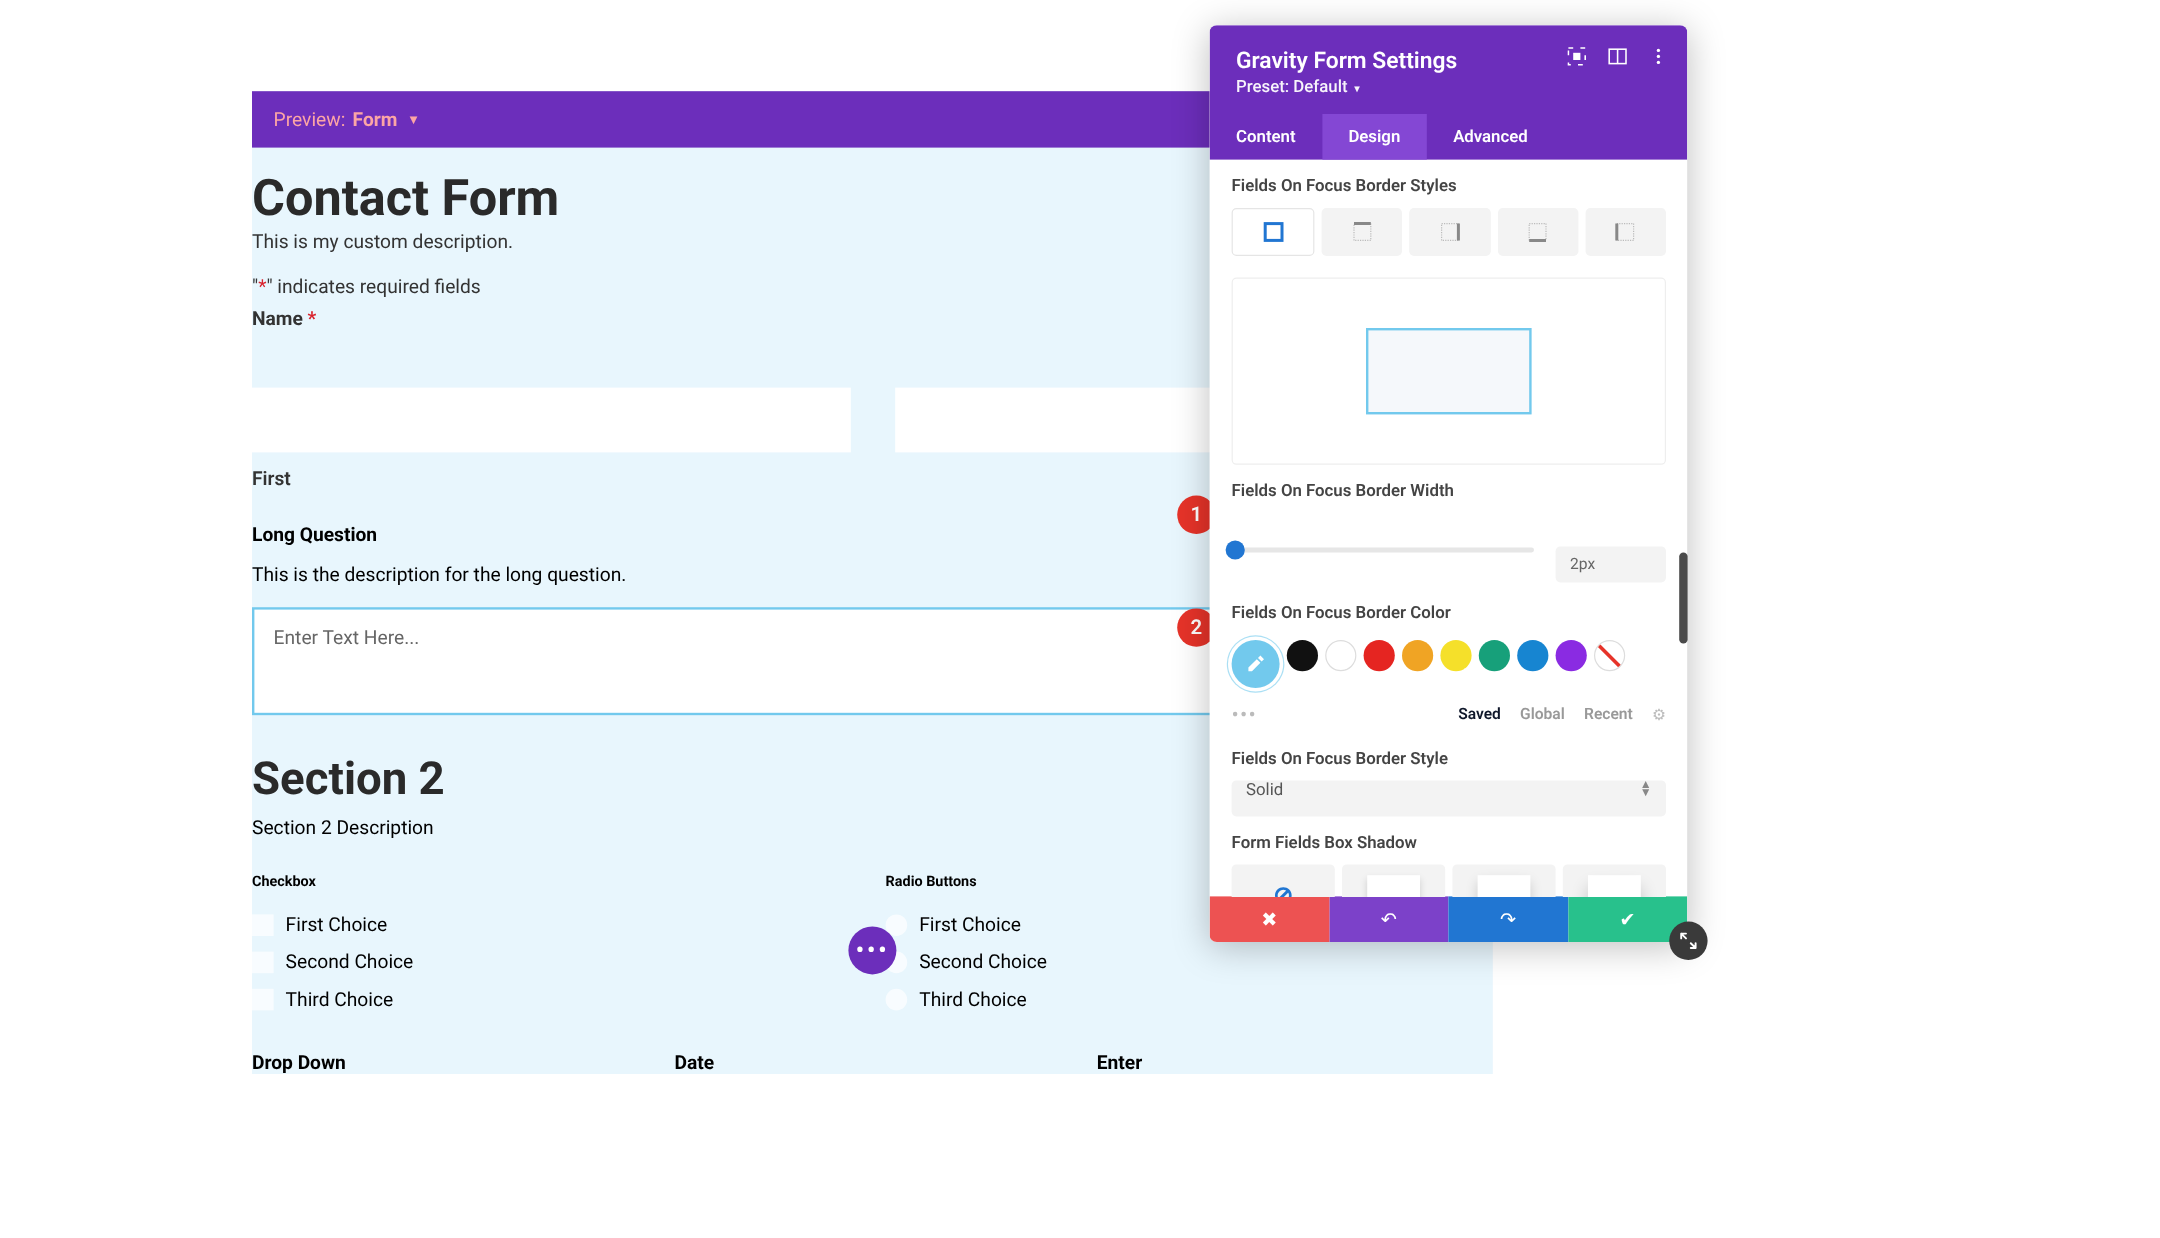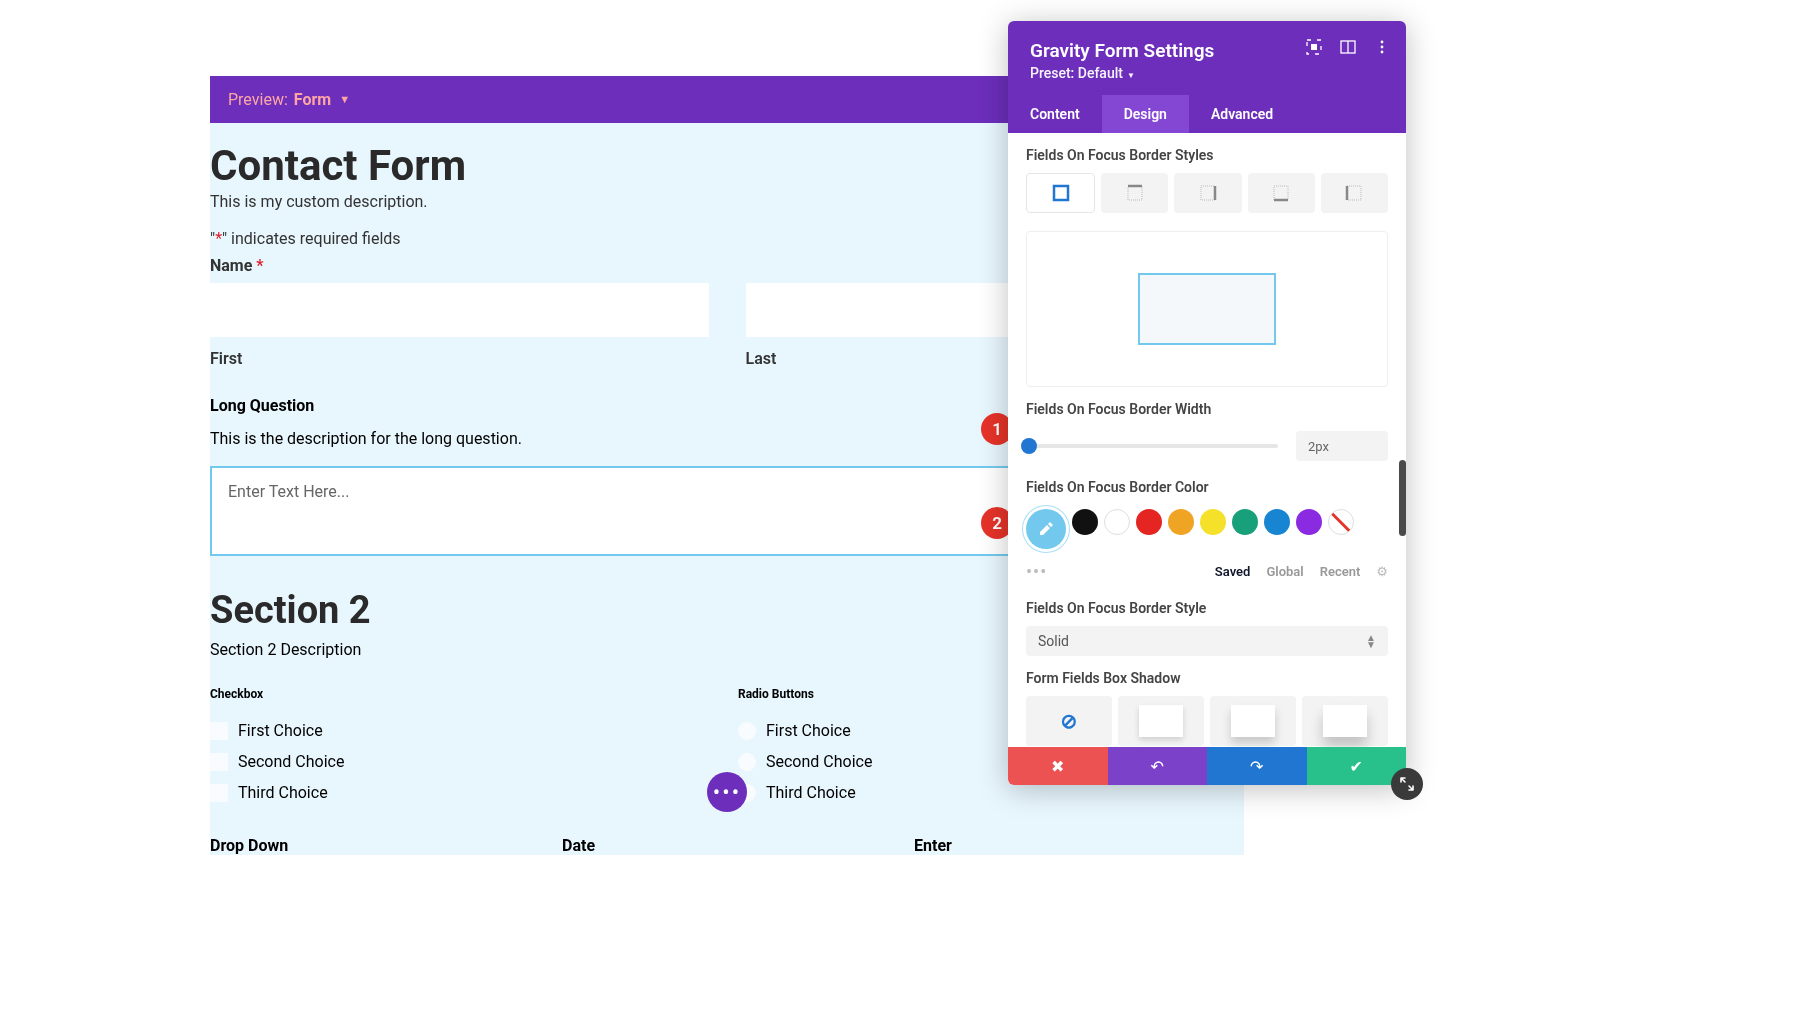--- a/index.html
+++ b/index.html
@@ -58,21 +58,21 @@
   }
   .req-note .ast, .field-label .ast { color: #d9232d; }
   
   .field-label {
     font-size: 16px;
     font-weight: 700;
     color: #333;
     padding: 2px 0 8px 0;
   }
   
-  .name-row { display: flex; gap: 37px; }
+  .name-row { display: flex; gap: 37px; margin-top: 40px; }
   .name-col { flex: 1; }
   
   .text-input {
     width: 100%;
     height: 54px;
     background: #fff;
     border: none;
     font-size: 16px;
     padding: 0 14px;
   }
@@ -256,20 +256,21 @@
   }
   .slider-value {
     width: 92px;
     height: 30px;
     background: #f3f3f3;
     border-radius: 4px;
     display:flex; align-items:center;
     padding: 0 12px;
     font-size: 13px;
     color: #666;
+    margin-top: 24px;
   }
   
   .swatch-row {
     display: flex; gap: 6px; flex-wrap: wrap;
     padding: 4px 0;
   }
   .swatch {
     width: 26px; height: 26px; border-radius: 50%;
     cursor: pointer;
   }
@@ -298,21 +299,21 @@
   .color-meta .dots { color: #bbb; font-size: 18px; letter-spacing: 1px; }
   .color-meta .spacer { flex: 1; }
   .color-meta .lnk { color: #999; font-weight: 600; cursor:pointer; }
   .color-meta .lnk.active { color: #0f172a; }
   .color-meta .gear { color: #bbb; }
   
   .select-row {
     height: 30px;
     background: #f3f3f3;
     border-radius: 4px;
-    display:flex; align-items:center; justify-content: space-between;
+    display:flex; align-items:flex-start; justify-content: space-between;
     padding: 0 12px;
     font-size: 14px;
     color: #555;
     cursor:pointer;
   }
   .select-row .updown { font-size: 10px; color: #888; line-height: 7px; }
   
   .shadow-row {
     display: flex; gap: 6px;
     padding-bottom: 2px;
@@ -385,21 +386,20 @@
     <div class="field-label">
       <span>Name</span> <span class="ast">*</span>
     </div>
     <div class="name-row">
       <div class="name-col">
         <input class="text-input" style="">
         <div class="sublabel">First</div>
       </div>
       <div class="name-col">
         <input class="text-input" style="">
-        <div class="sublabel">Last</div>
       </div>
     </div>
     <div class="lq-label">Long Question</div>
     <div class="lq-desc">This is the description for the long question.</div>
     <textarea class="textarea-focus" placeholder="Enter Text Here..." style=""></textarea>
     <div class="section-title">Section 2</div>
     <div class="section-desc">Section 2 Description</div>
     <div class="choices-row">
       <div class="choices-col">
         <div class="choice-label">Checkbox</div>

